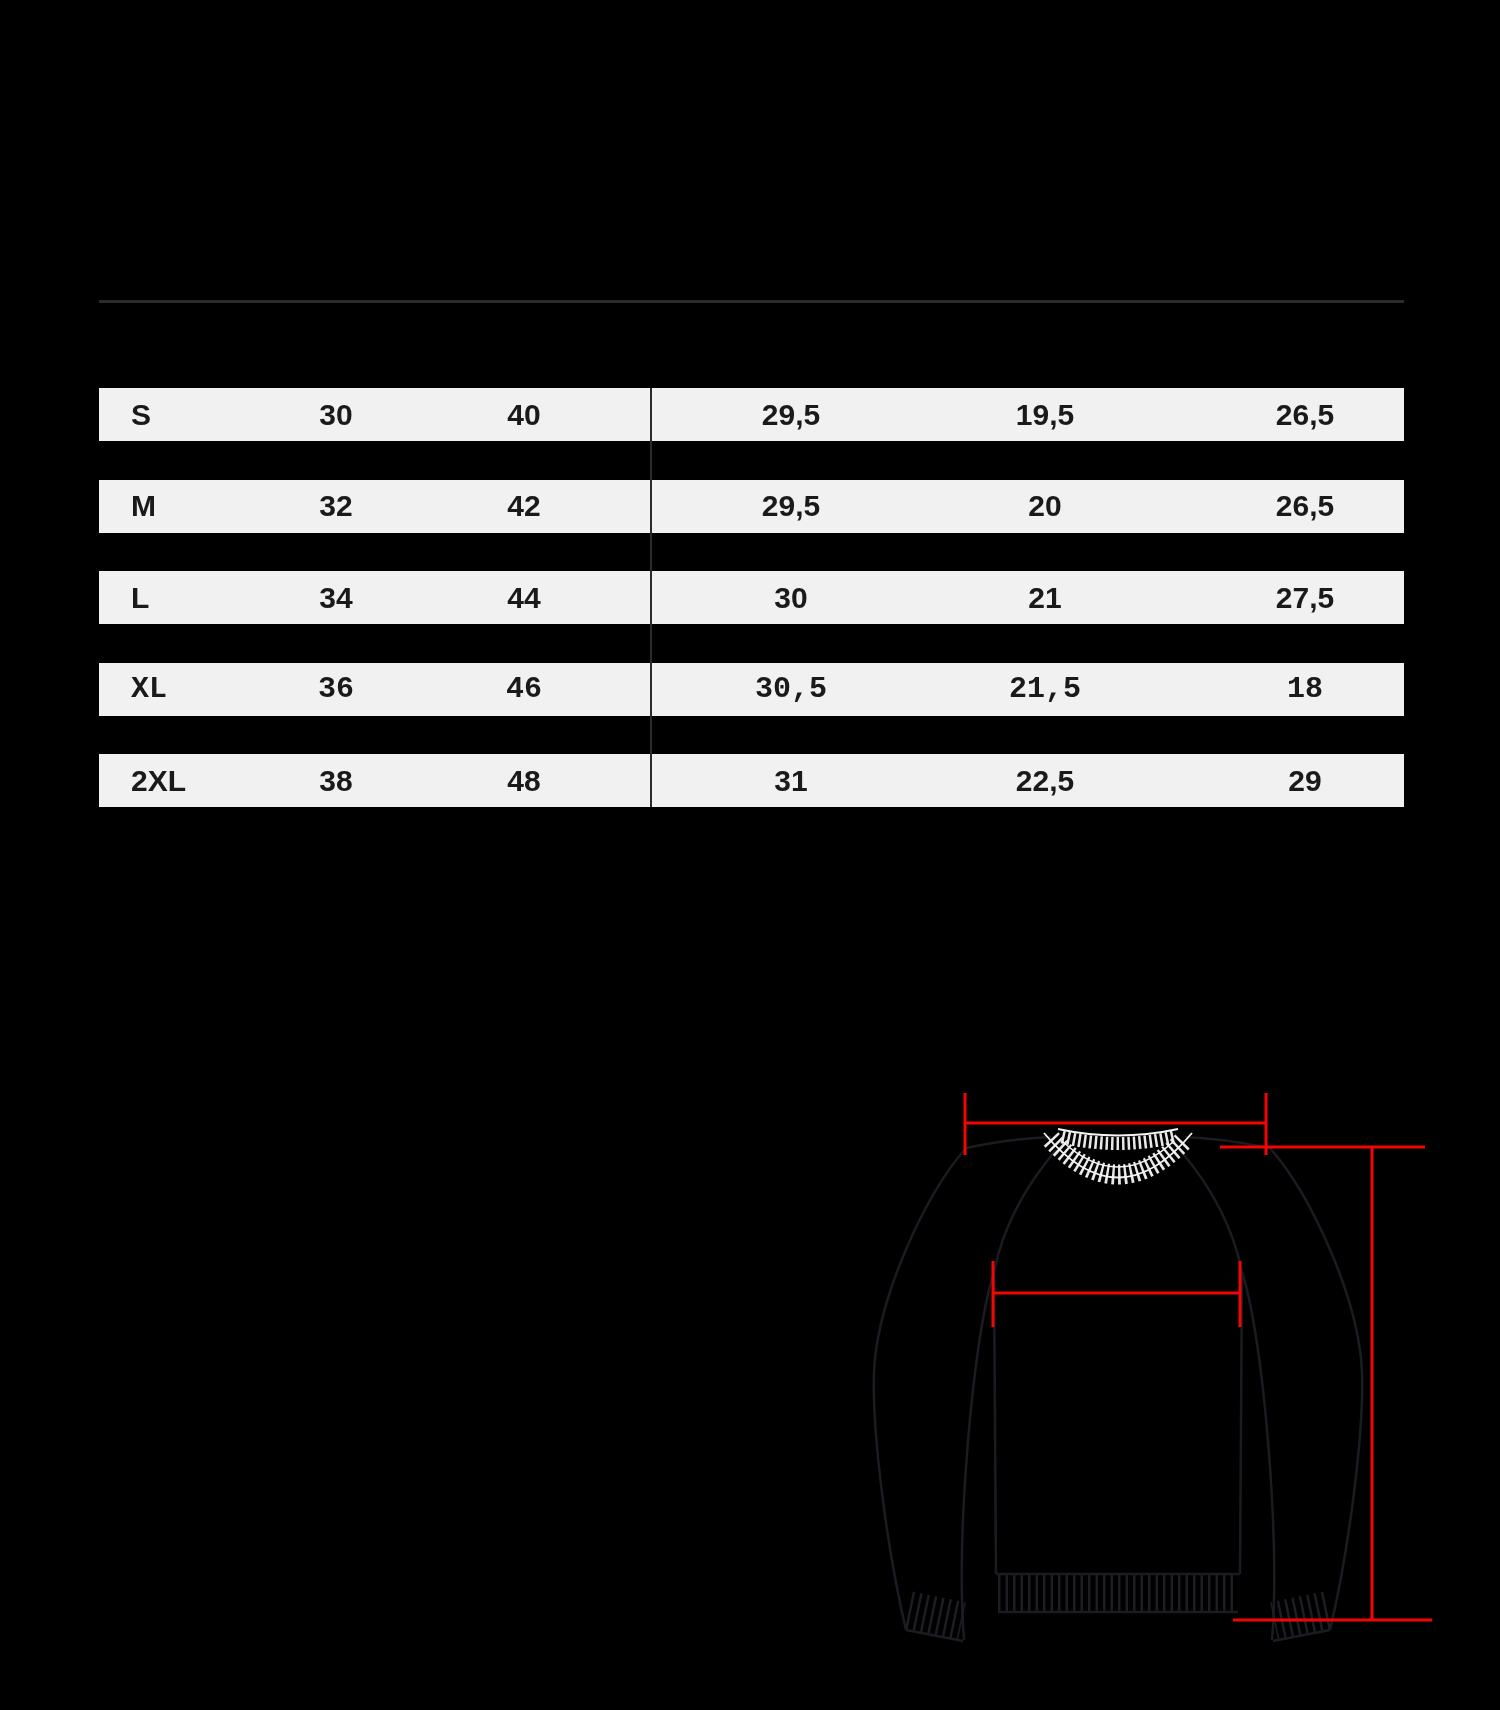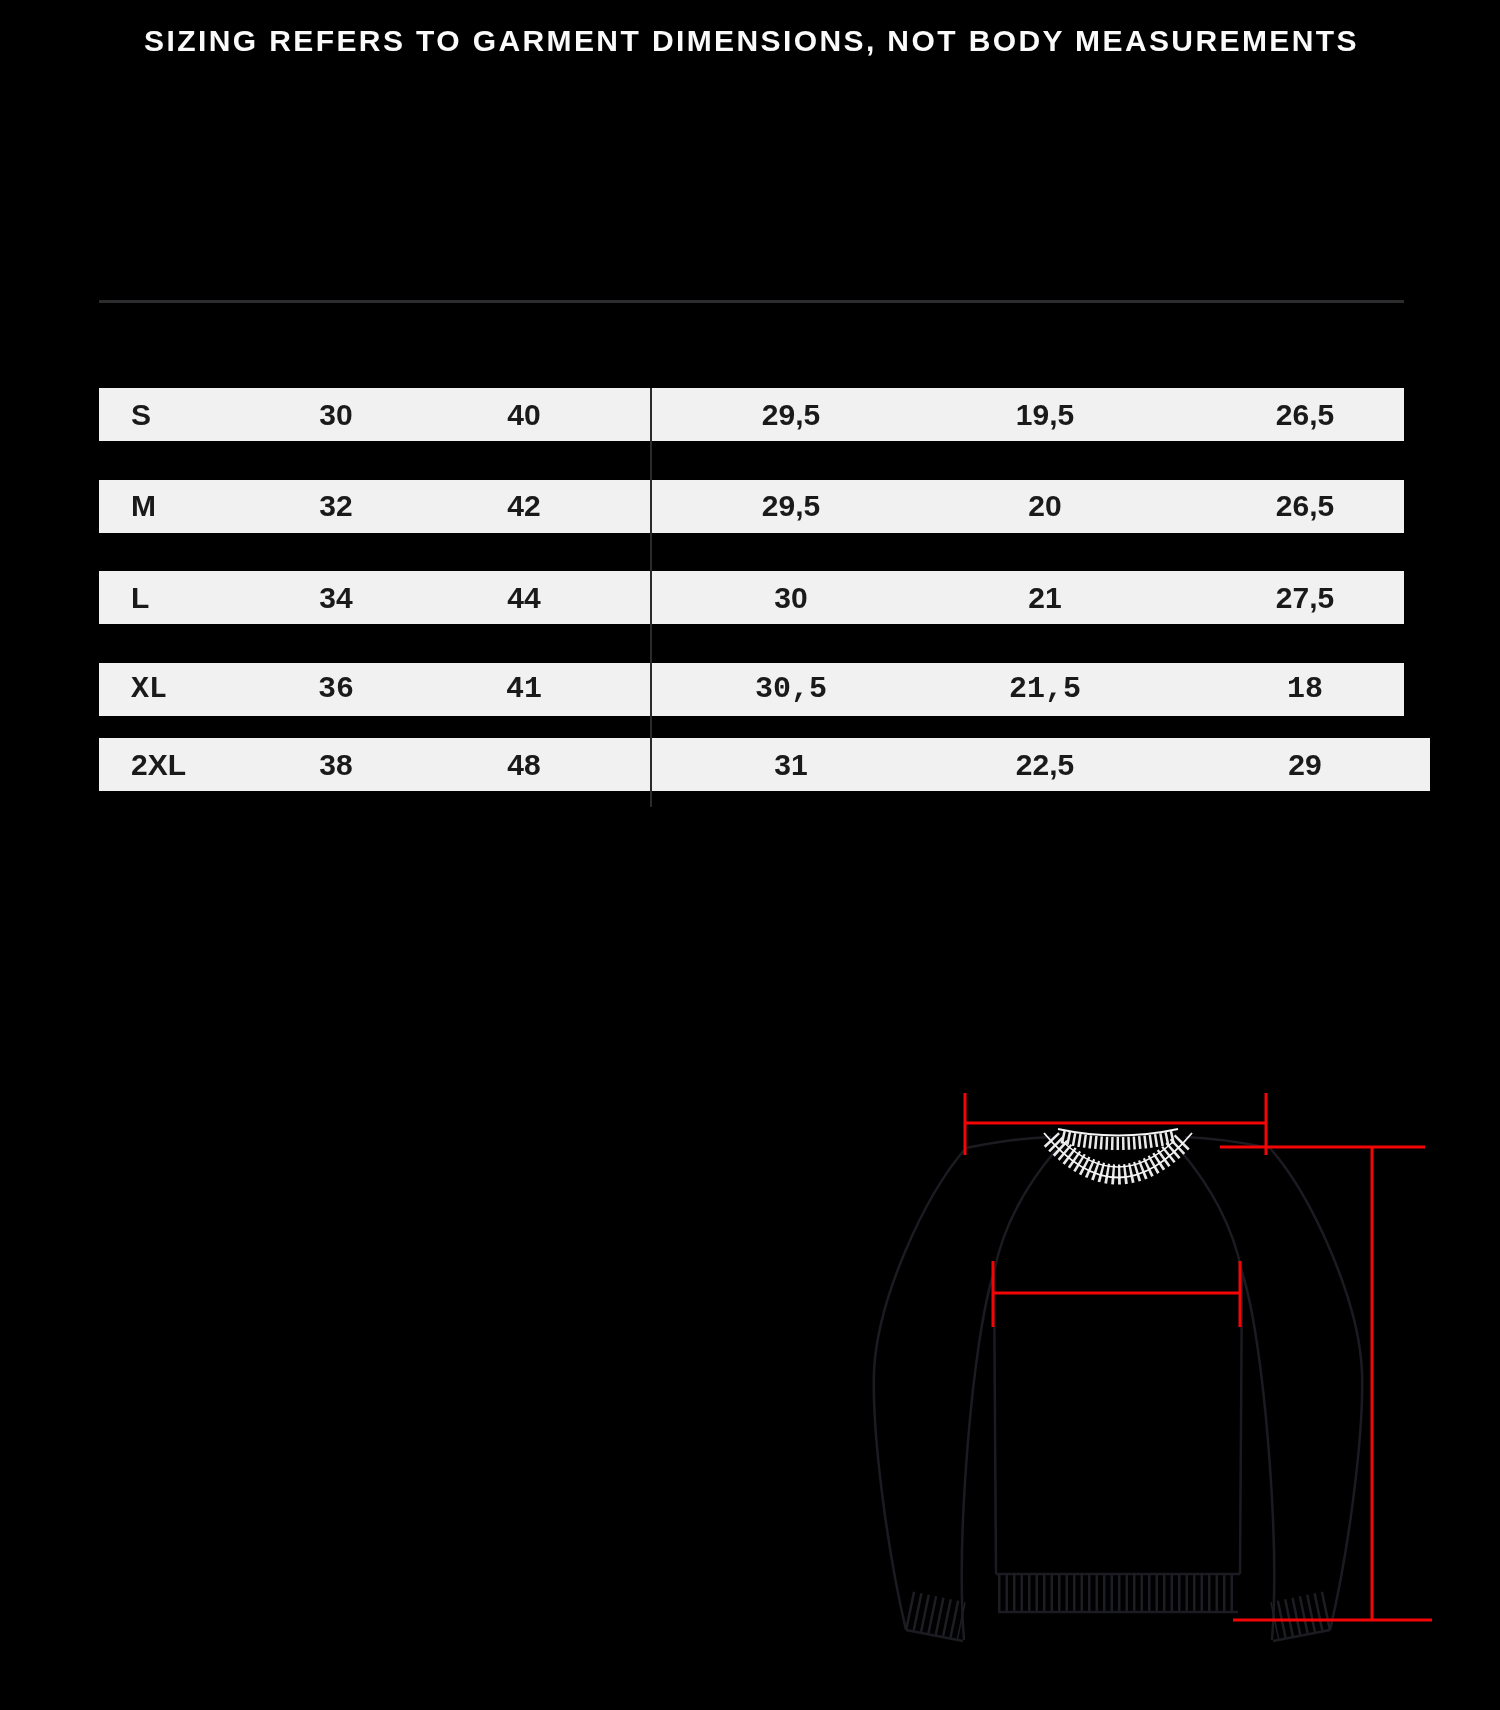--- a/index.html
+++ b/index.html
@@ -35,21 +35,20 @@
     position:absolute; left:650px; top:388px; width:2px; height:419px;
     background:#2b2b2e;
   }
   .diagram { position:absolute; left:800px; top:980px; }
 </style>
 </head>
 <body>
 
 <div class="canvas">
 
-  <h1 class="title">SIZING REFERS TO GARMENT DIMENSIONS, NOT BODY MEASUREMENTS</h1>
 
   <div class="hdivider"></div>
 
   <div class="size-table" id="size-table">
       <div class="row" style="top: 388px;">
         <span class="cell size">S</span>
         <span class="cell v v1">30</span>
         <span class="cell v v2">40</span>
         <span class="cell v v3">29,5</span>
         <span class="cell v v4">19,5</span>
@@ -67,26 +66,26 @@
         <span class="cell size">L</span>
         <span class="cell v v1">34</span>
         <span class="cell v v2">44</span>
         <span class="cell v v3">30</span>
         <span class="cell v v4">21</span>
         <span class="cell v v5">27,5</span>
       </div>
       <div class="row" style="top: 662.5px; font-family: Liberation Mono, monospace;">
         <span class="cell size">XL</span>
         <span class="cell v v1">36</span>
-        <span class="cell v v2">41</span>
+        <span class="cell v v2">46</span>
         <span class="cell v v3">30,5</span>
         <span class="cell v v4">21,5</span>
         <span class="cell v v5">18</span>
       </div>
-      <div class="row" style="top: 738px; padding-left: 26px;">
+      <div class="row" style="top: 754px;">
         <span class="cell size">2XL</span>
         <span class="cell v v1">38</span>
         <span class="cell v v2">48</span>
         <span class="cell v v3">31</span>
         <span class="cell v v4">22,5</span>
         <span class="cell v v5">29</span>
       </div>
     </div>
 
   <div class="vdivider"></div>

